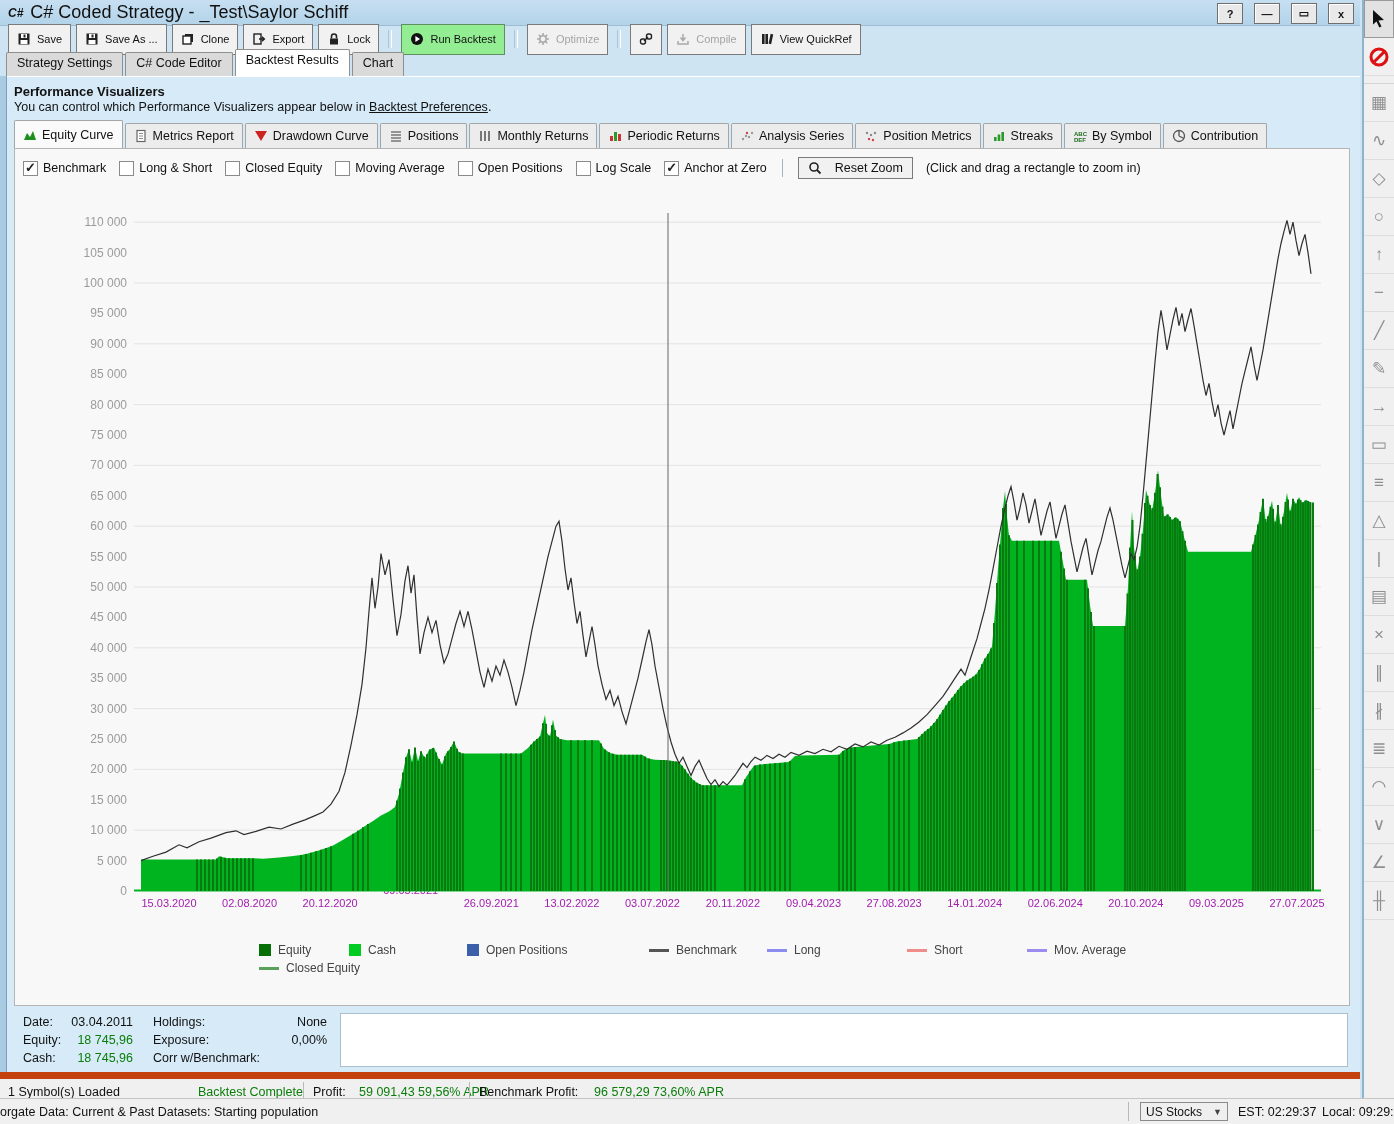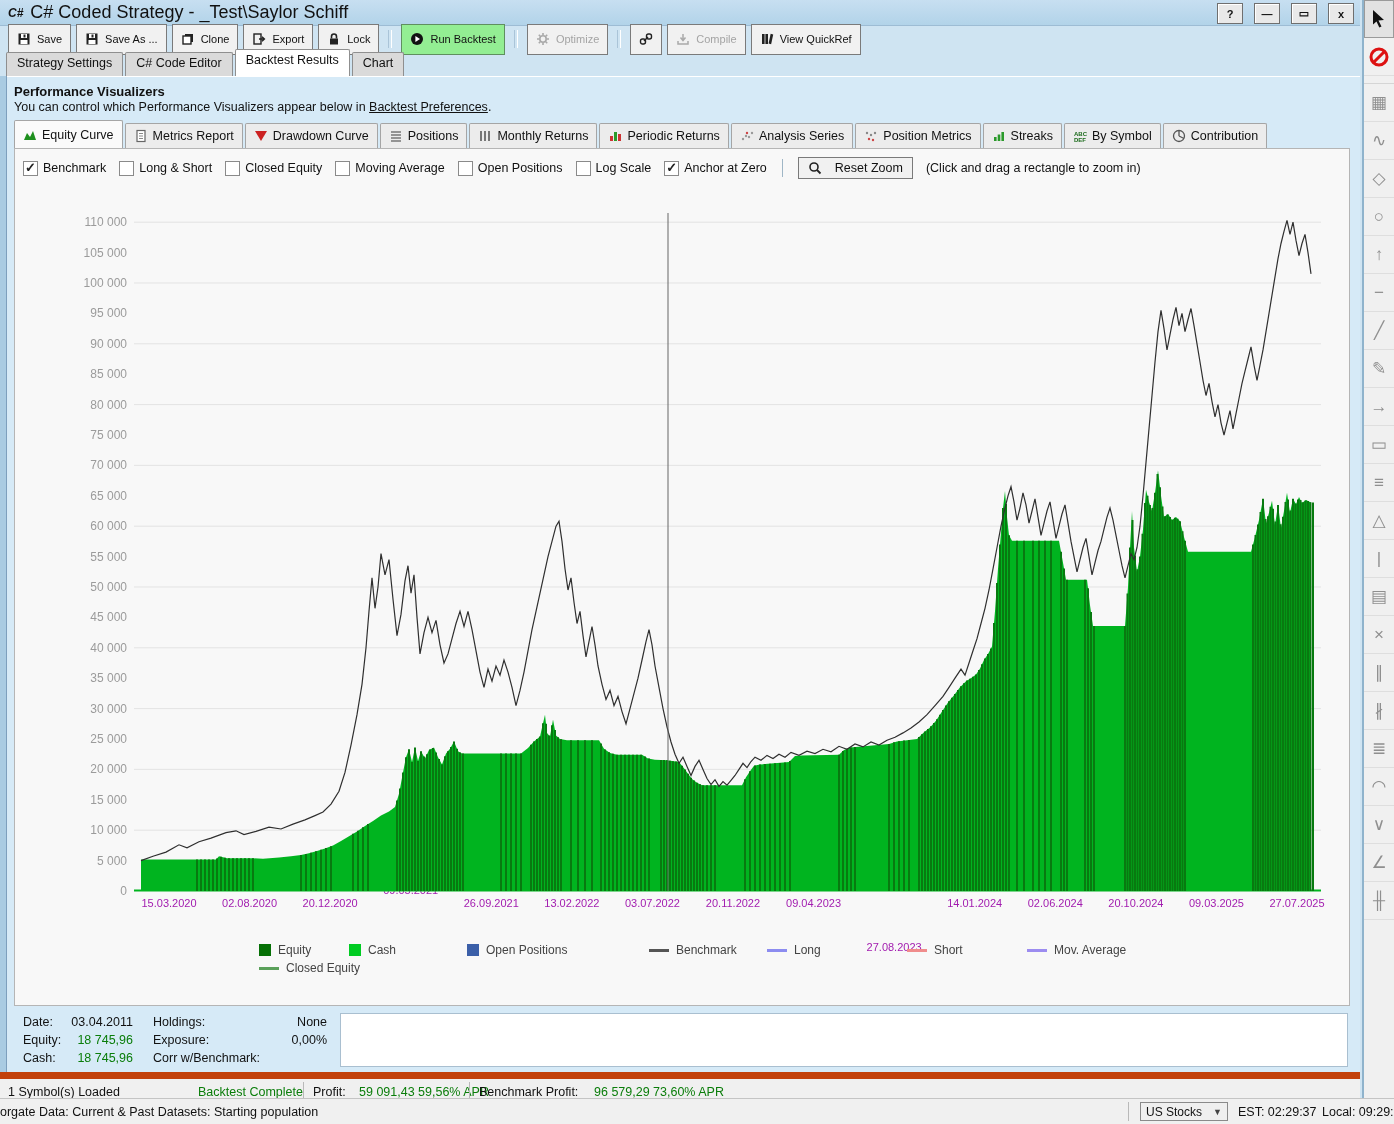--- a/index.html
+++ b/index.html
@@ -373,21 +373,21 @@
           <div class="ylab" style="top: 66.2px; left: 0px;">110 000</div>
           <div class="xlab" style="left: 108px; top: 748px;">15.03.2020</div>
           <div class="xlab" style="left: 188.571px; top: 748px;">02.08.2020</div>
           <div class="xlab" style="left: 269.142px; top: 748px;">20.12.2020</div>
           <div class="xlab" style="left: 349.713px; top: 735px;">09.05.2021</div>
           <div class="xlab" style="left: 430.284px; top: 748px;">26.09.2021</div>
           <div class="xlab" style="left: 510.855px; top: 748px;">13.02.2022</div>
           <div class="xlab" style="left: 591.426px; top: 748px;">03.07.2022</div>
           <div class="xlab" style="left: 671.997px; top: 748px;">20.11.2022</div>
           <div class="xlab" style="left: 752.568px; top: 748px;">09.04.2023</div>
-          <div class="xlab" style="left: 833.139px; top: 748px; margin-top: 44px;">27.08.2023</div>
+          <div class="xlab" style="left: 833.139px; top: 748px;">27.08.2023</div>
           <div class="xlab" style="left: 913.71px; top: 748px;">14.01.2024</div>
           <div class="xlab" style="left: 994.281px; top: 748px;">02.06.2024</div>
           <div class="xlab" style="left: 1074.85px; top: 748px;">20.10.2024</div>
           <div class="xlab" style="left: 1155.42px; top: 748px;">09.03.2025</div>
           <div class="xlab" style="left: 1235.99px; top: 748px;">27.07.2025</div>
           <div>
             <svg width="1191" height="690" style="position:absolute;left:119px;top:56px">
               <line x1="0" y1="625.2" x2="1187" y2="625.2" stroke="#e3e3e3" stroke-width="1"></line>
               <line x1="0" y1="564.4" x2="1187" y2="564.4" stroke="#e3e3e3" stroke-width="1"></line>
               <line x1="0" y1="503.6" x2="1187" y2="503.6" stroke="#e3e3e3" stroke-width="1"></line>

